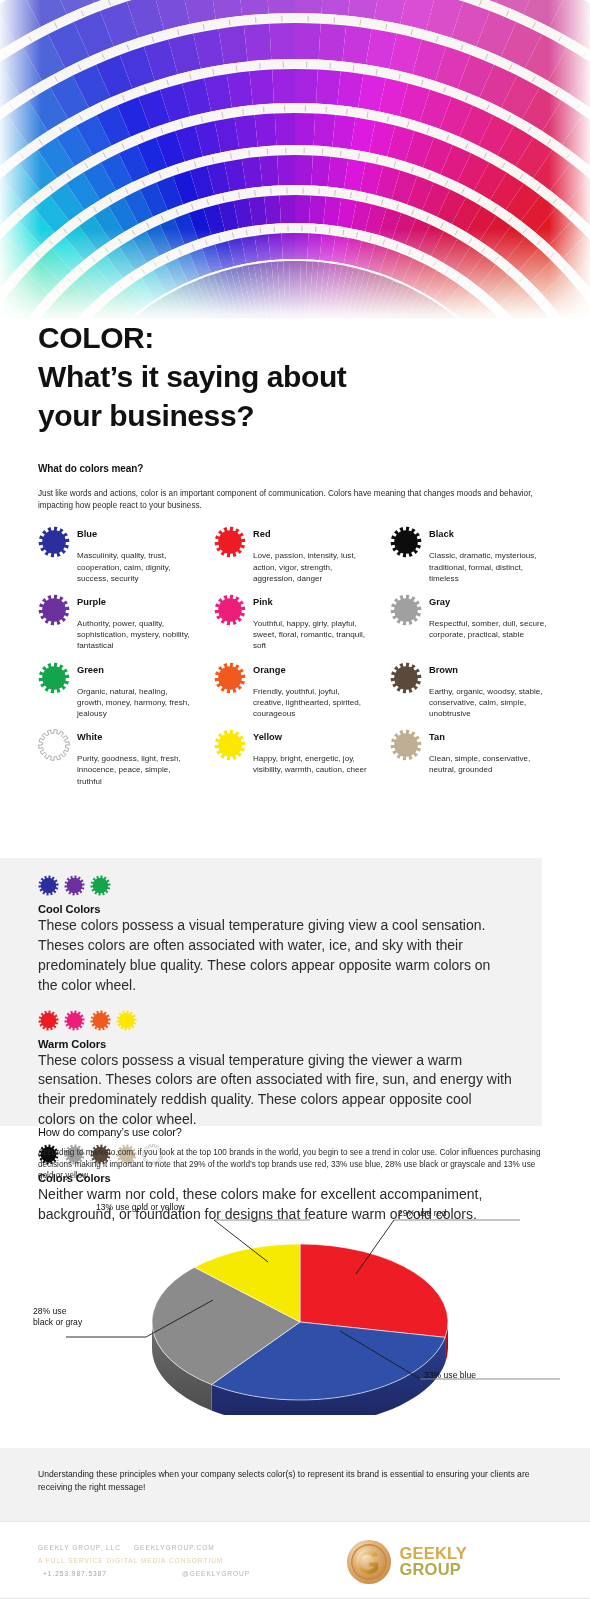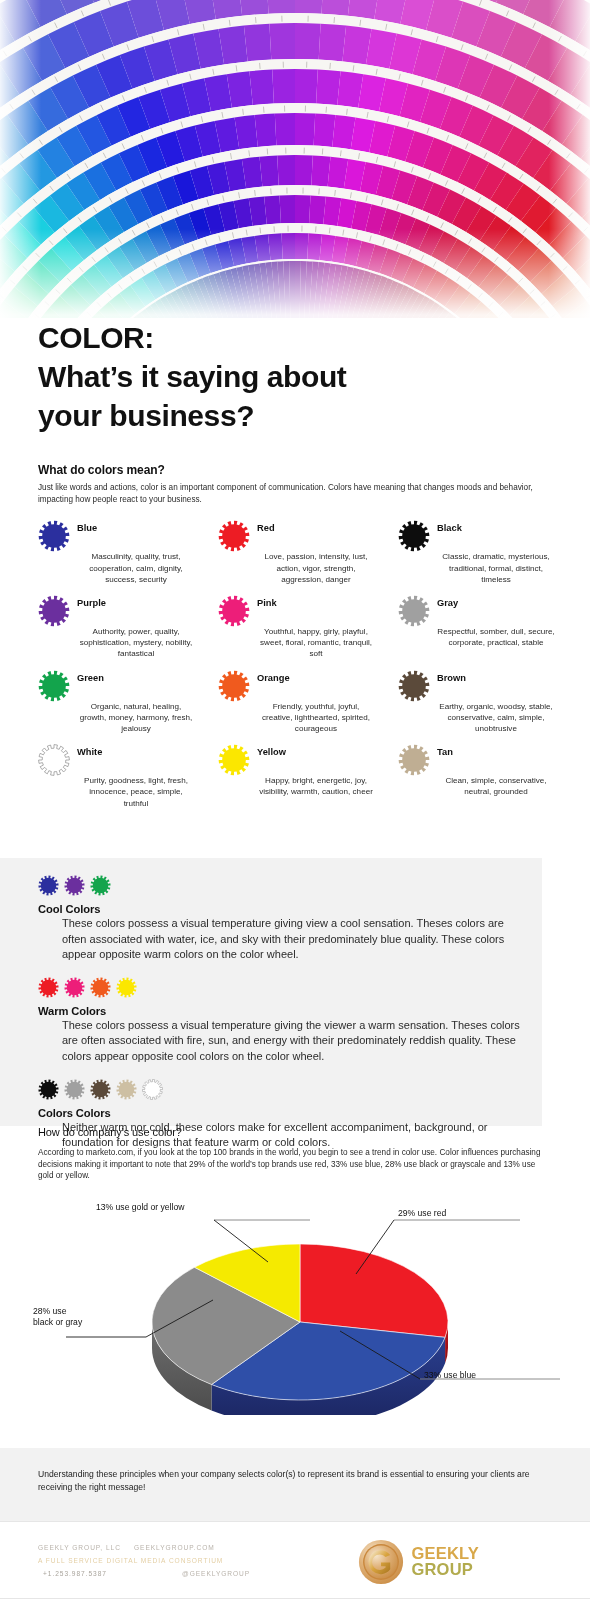--- a/index.html
+++ b/index.html
@@ -15,61 +15,61 @@
   
   #hero{ position:absolute; left:0; top:0; width:590px; height:318px; overflow:hidden; background:#fff; }
   #hero .fan{ position:absolute; left:50%; top:50%; transform:translate(-50%,-50%); }
   #hero .vig{ position:absolute; inset:0; pointer-events:none;
     background:
       linear-gradient(to bottom, rgba(255,255,255,0) 72%, rgba(255,255,255,.95) 99%),
       linear-gradient(to right, rgba(255,255,255,.92) 0%, rgba(255,255,255,0) 7%, rgba(255,255,255,0) 93%, rgba(255,255,255,.92) 100%);
   }
 
   
-  .pad{ padding-left:38px; padding-right:18px; }
+  .pad{ padding-left:38px; padding-right:30px; }
 
   
   #title-block{ position:absolute; left:0; top:318px; width:590px; }
   #title-block h1{
     font-size:30px; font-weight:700; letter-spacing:-.4px; line-height:1.30;
     color:#111;
   }
   #title-block h1 .l1{ display:block; }
   #title-block h1 .l2{ display:block; }
   #title-block h1 .l3{ display:block; }
 
   
   #meaning{ position:absolute; left:0; top:463px; width:590px; }
-  h2.sec{ font-size:12px; font-weight:700; color:#111; margin-bottom:5px; letter-spacing:-.1px;}
+  h2.sec{ font-size:10px; font-weight:700; color:#111; margin-bottom:14px; letter-spacing:-.1px;}
   p.sec{ font-size:8.2px; line-height:1.42; color:#2a2a2a; }
 
   .color-grid{
     margin-top:14px;
     display:grid;
     grid-template-columns:repeat(3, 1fr);
     row-gap:9px;
     column-gap:6px;
   }
   .cc{ display:flex; align-items:flex-start; gap:7px; }
   .cc .gearwrap{ flex:0 0 auto; width:32px; height:32px; margin-top:1px; }
   .cc .txt{ padding-top:4px; }
   .cc .nm{ font-size:9.3px; font-weight:700; color:#111; line-height:1.2; }
-  .cc .ds{ font-size:8.1px; line-height:1.38; color:#2b2b2b; margin-top:17px; max-width:118px;text-align:center; }
+  .cc .ds{ font-size:8.1px; line-height:1.38; color:#2b2b2b; margin-top:10px; max-width:118px; }
 
   
   svg.gear{ display:block; width:100%; height:100%; }
 
   
   #temps{ position:absolute; left:0; top:858px; width:542px; height:268px; background:#f2f2f2; }
   .tgroup{ padding-top:14px; }
   .tgroup:first-child{ padding-top:17px; }
   .swatch-row{ display:flex; gap:5px; margin-bottom:7px; }
   .swatch-row .gearwrap{ width:21px; height:21px; }
   .tgroup h3{ font-size:11.2px; font-weight:700; color:#111; letter-spacing:-.1px; }
-  .tgroup p{ font-size:11px; line-height:1.42; color:#2b2b2b; margin-top:1px;margin-left:24px; }
+  .tgroup p{ font-size:14px; line-height:1.42; color:#2b2b2b; margin-top:1px; }
 
   
   #usage{ position:absolute; left:0; top:1126px; width:590px; }
   #usage h2{ font-size:11px; font-weight:400; color:#111; letter-spacing:-.1px; }
   #usage p.lead{ font-size:8.2px; line-height:1.42; color:#2a2a2a; margin-top:9px; }
   #piearea{ position:relative; width:590px; height:215px; margin-top:18px; }
   #piearea svg{ position:absolute; left:0; top:0; }
   .pielabel{
     position:absolute; font-size:8.6px; color:#111; line-height:1.30; white-space:pre-line;
   }

